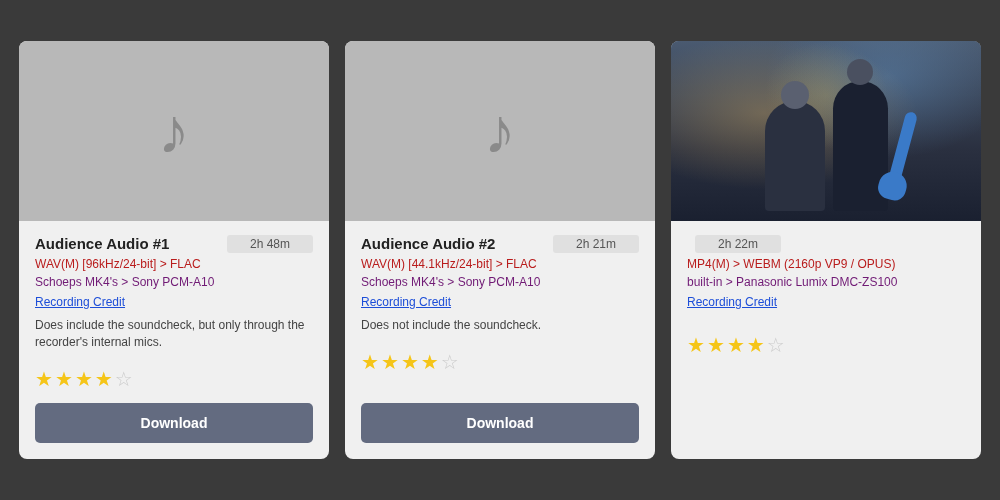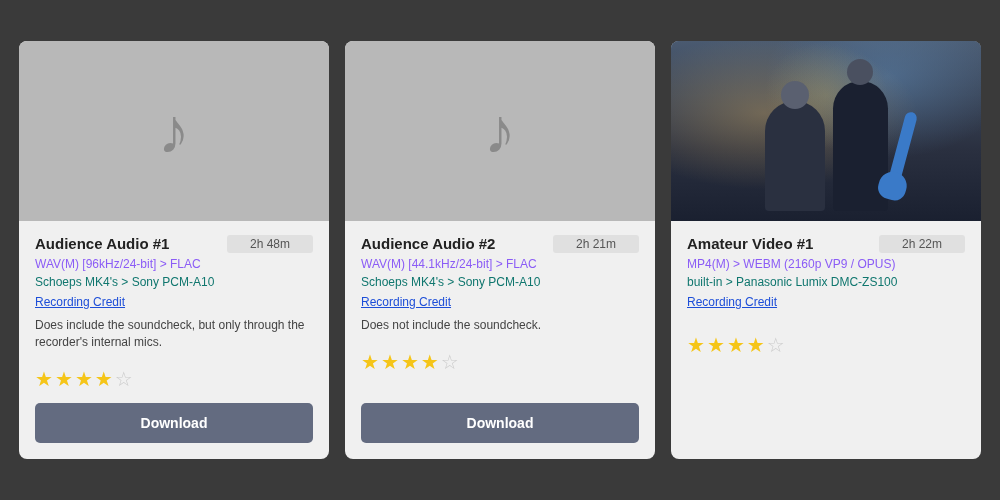--- a/index.html
+++ b/index.html
@@ -172,27 +172,27 @@
       background: #e0e0e0;
       padding: 2px 23px;
       border-radius: 3px;
       white-space: nowrap;
       margin-left: 8px;
       flex-shrink: 0;
     }
 
     .card-format {
       font-size: 12px;
-      color: #8b5cf6;
+      color: #b91c1c;
       margin-bottom: 4px;
     }
 
     .card-source {
       font-size: 12px;
-      color: #0f766e;
+      color: #701a75;
       margin-bottom: 6px;
     }
 
     .recording-credit {
       font-size: 12px;
       color: #1d4ed8;
       text-decoration: underline;
       cursor: pointer;
       margin-bottom: 8px;
       display: inline-block;
@@ -298,21 +298,20 @@
         <div class="concert-silhouettes">
           <div class="person1"></div>
           <div class="person2">
             <div class="guitar"></div>
           </div>
         </div>
       </div>
     </div>
     <div class="card-body">
       <div class="card-header">
-        <span class="card-title">Amateur Video #1</span>
         <span class="card-duration">2h 22m</span>
       </div>
       <div class="card-format">MP4(M) &gt; WEBM (2160p VP9 / OPUS)</div>
       <div class="card-source">built-in &gt; Panasonic Lumix DMC-ZS100</div>
       <a class="recording-credit">Recording Credit</a>
       <div class="card-notes"></div>
       <div class="stars">
         <span class="star star-filled">★</span>
         <span class="star star-filled">★</span>
         <span class="star star-filled">★</span>

